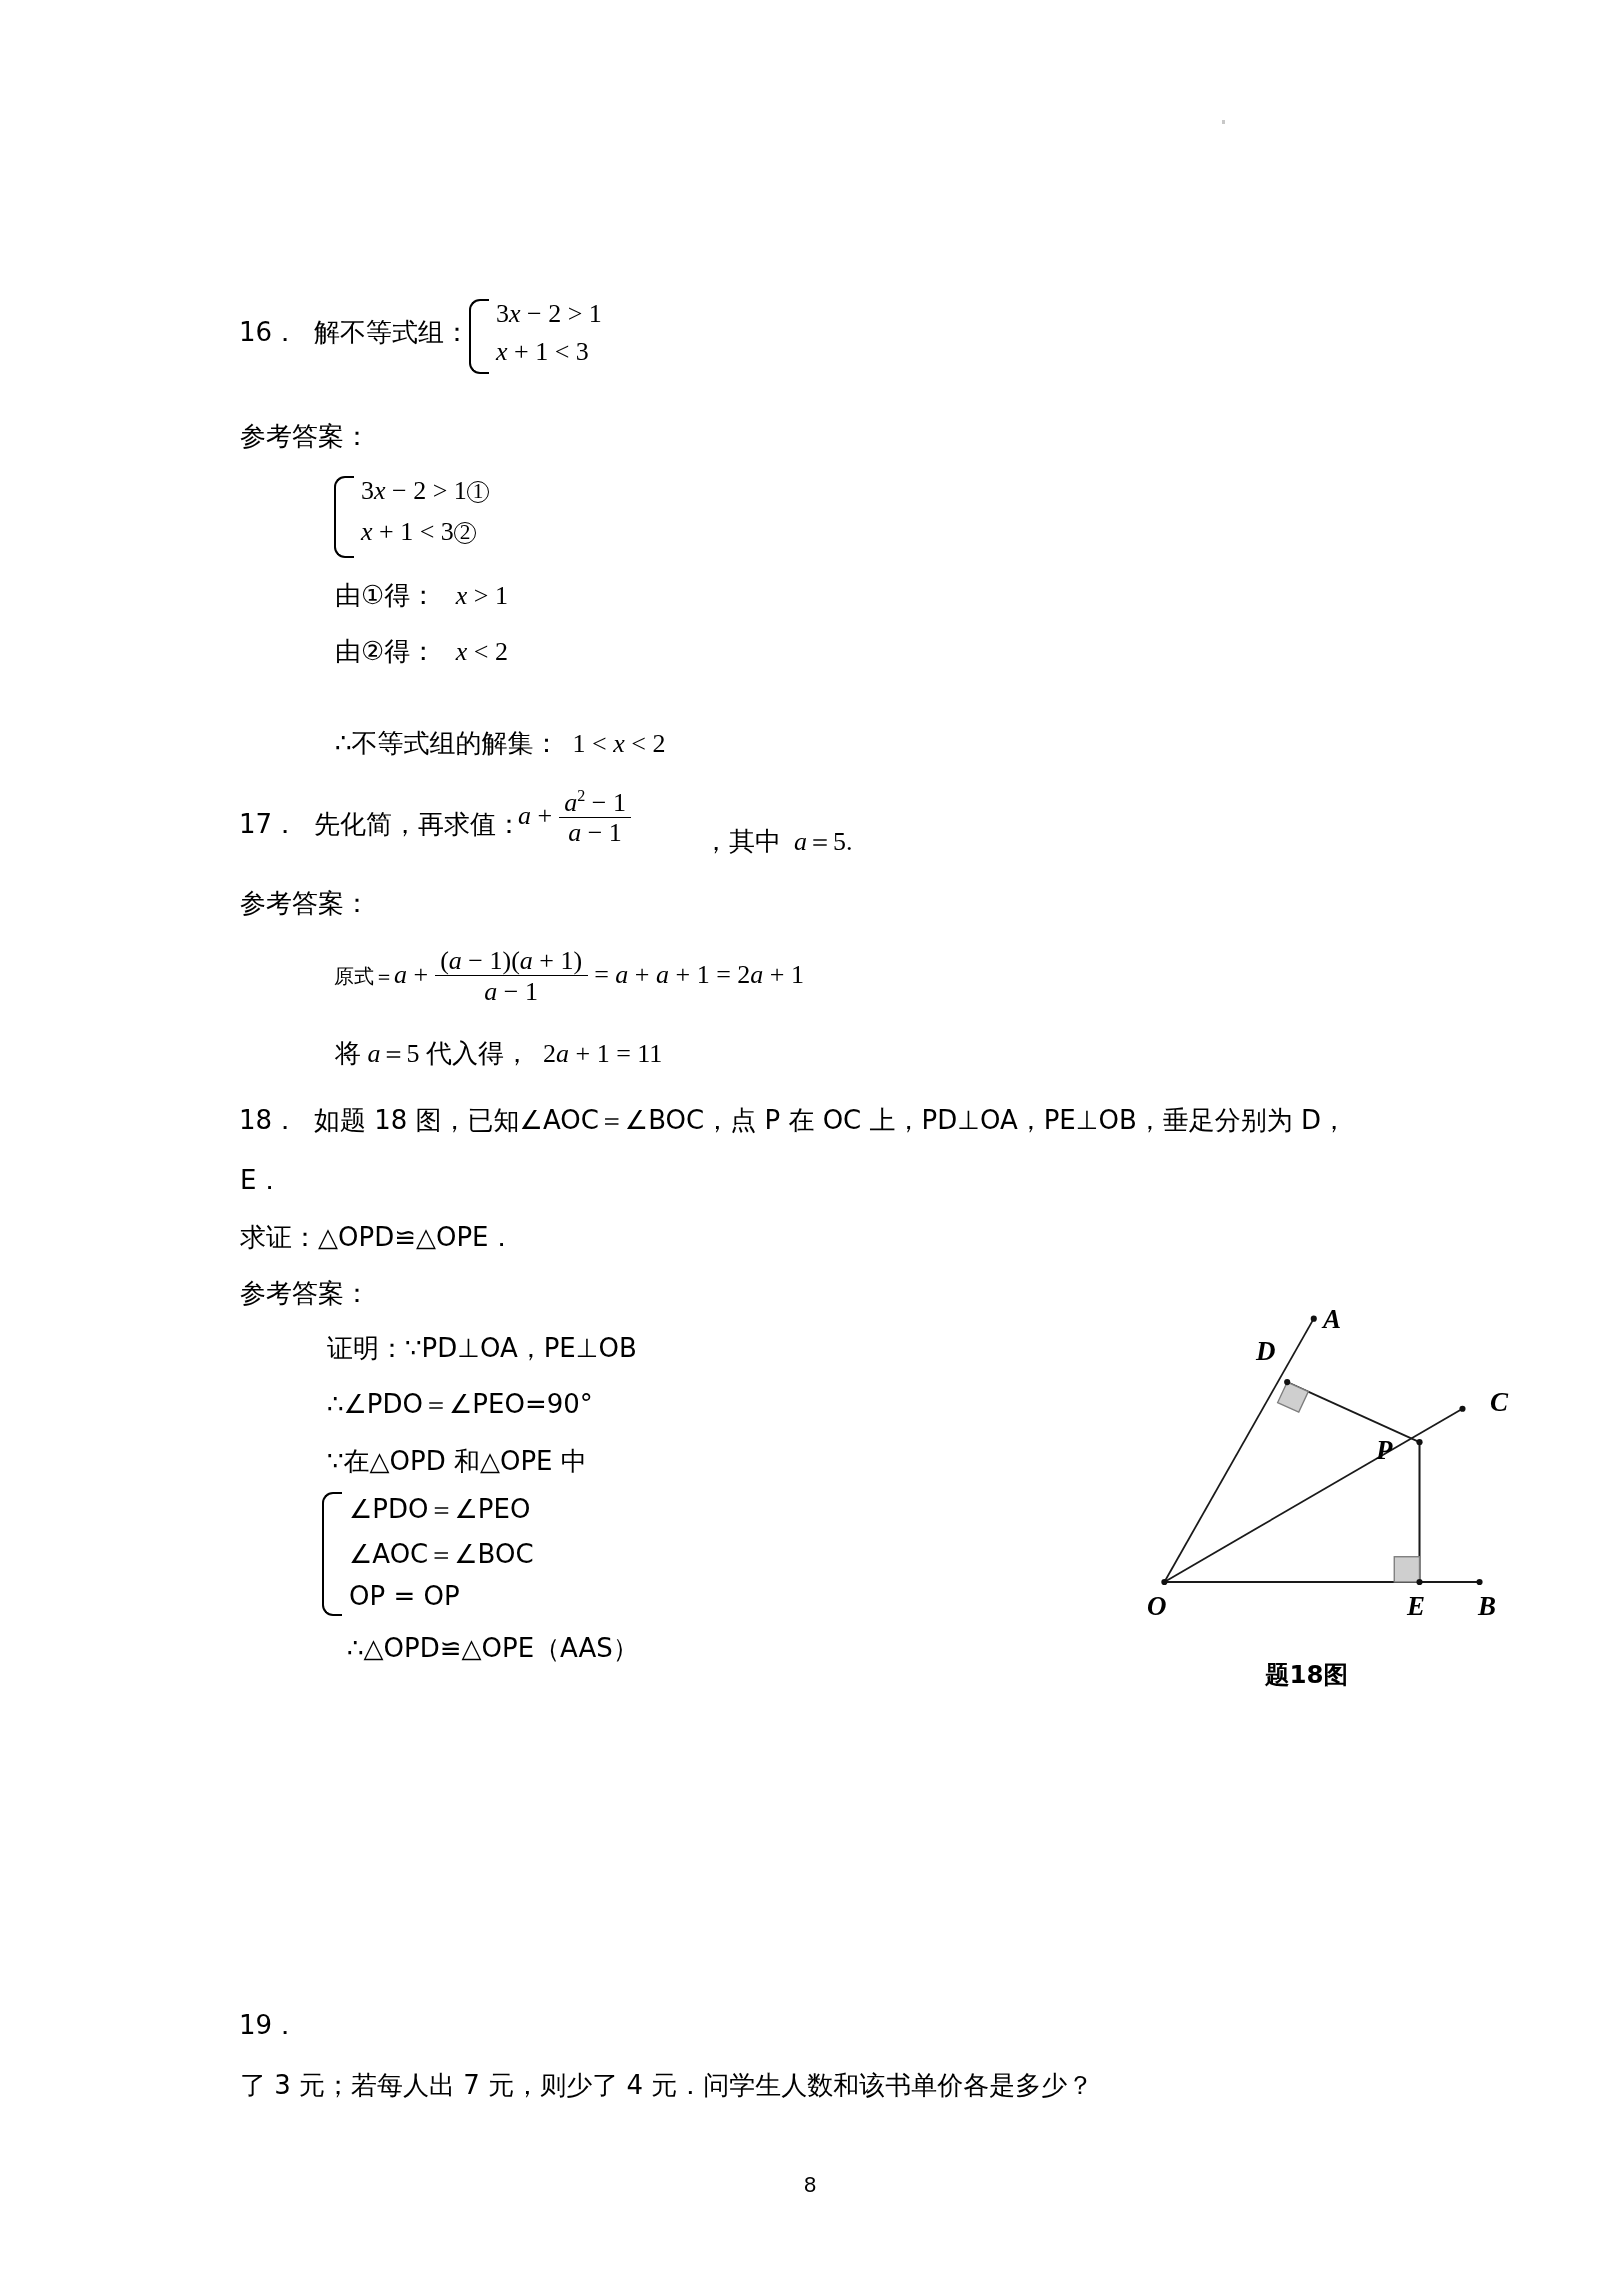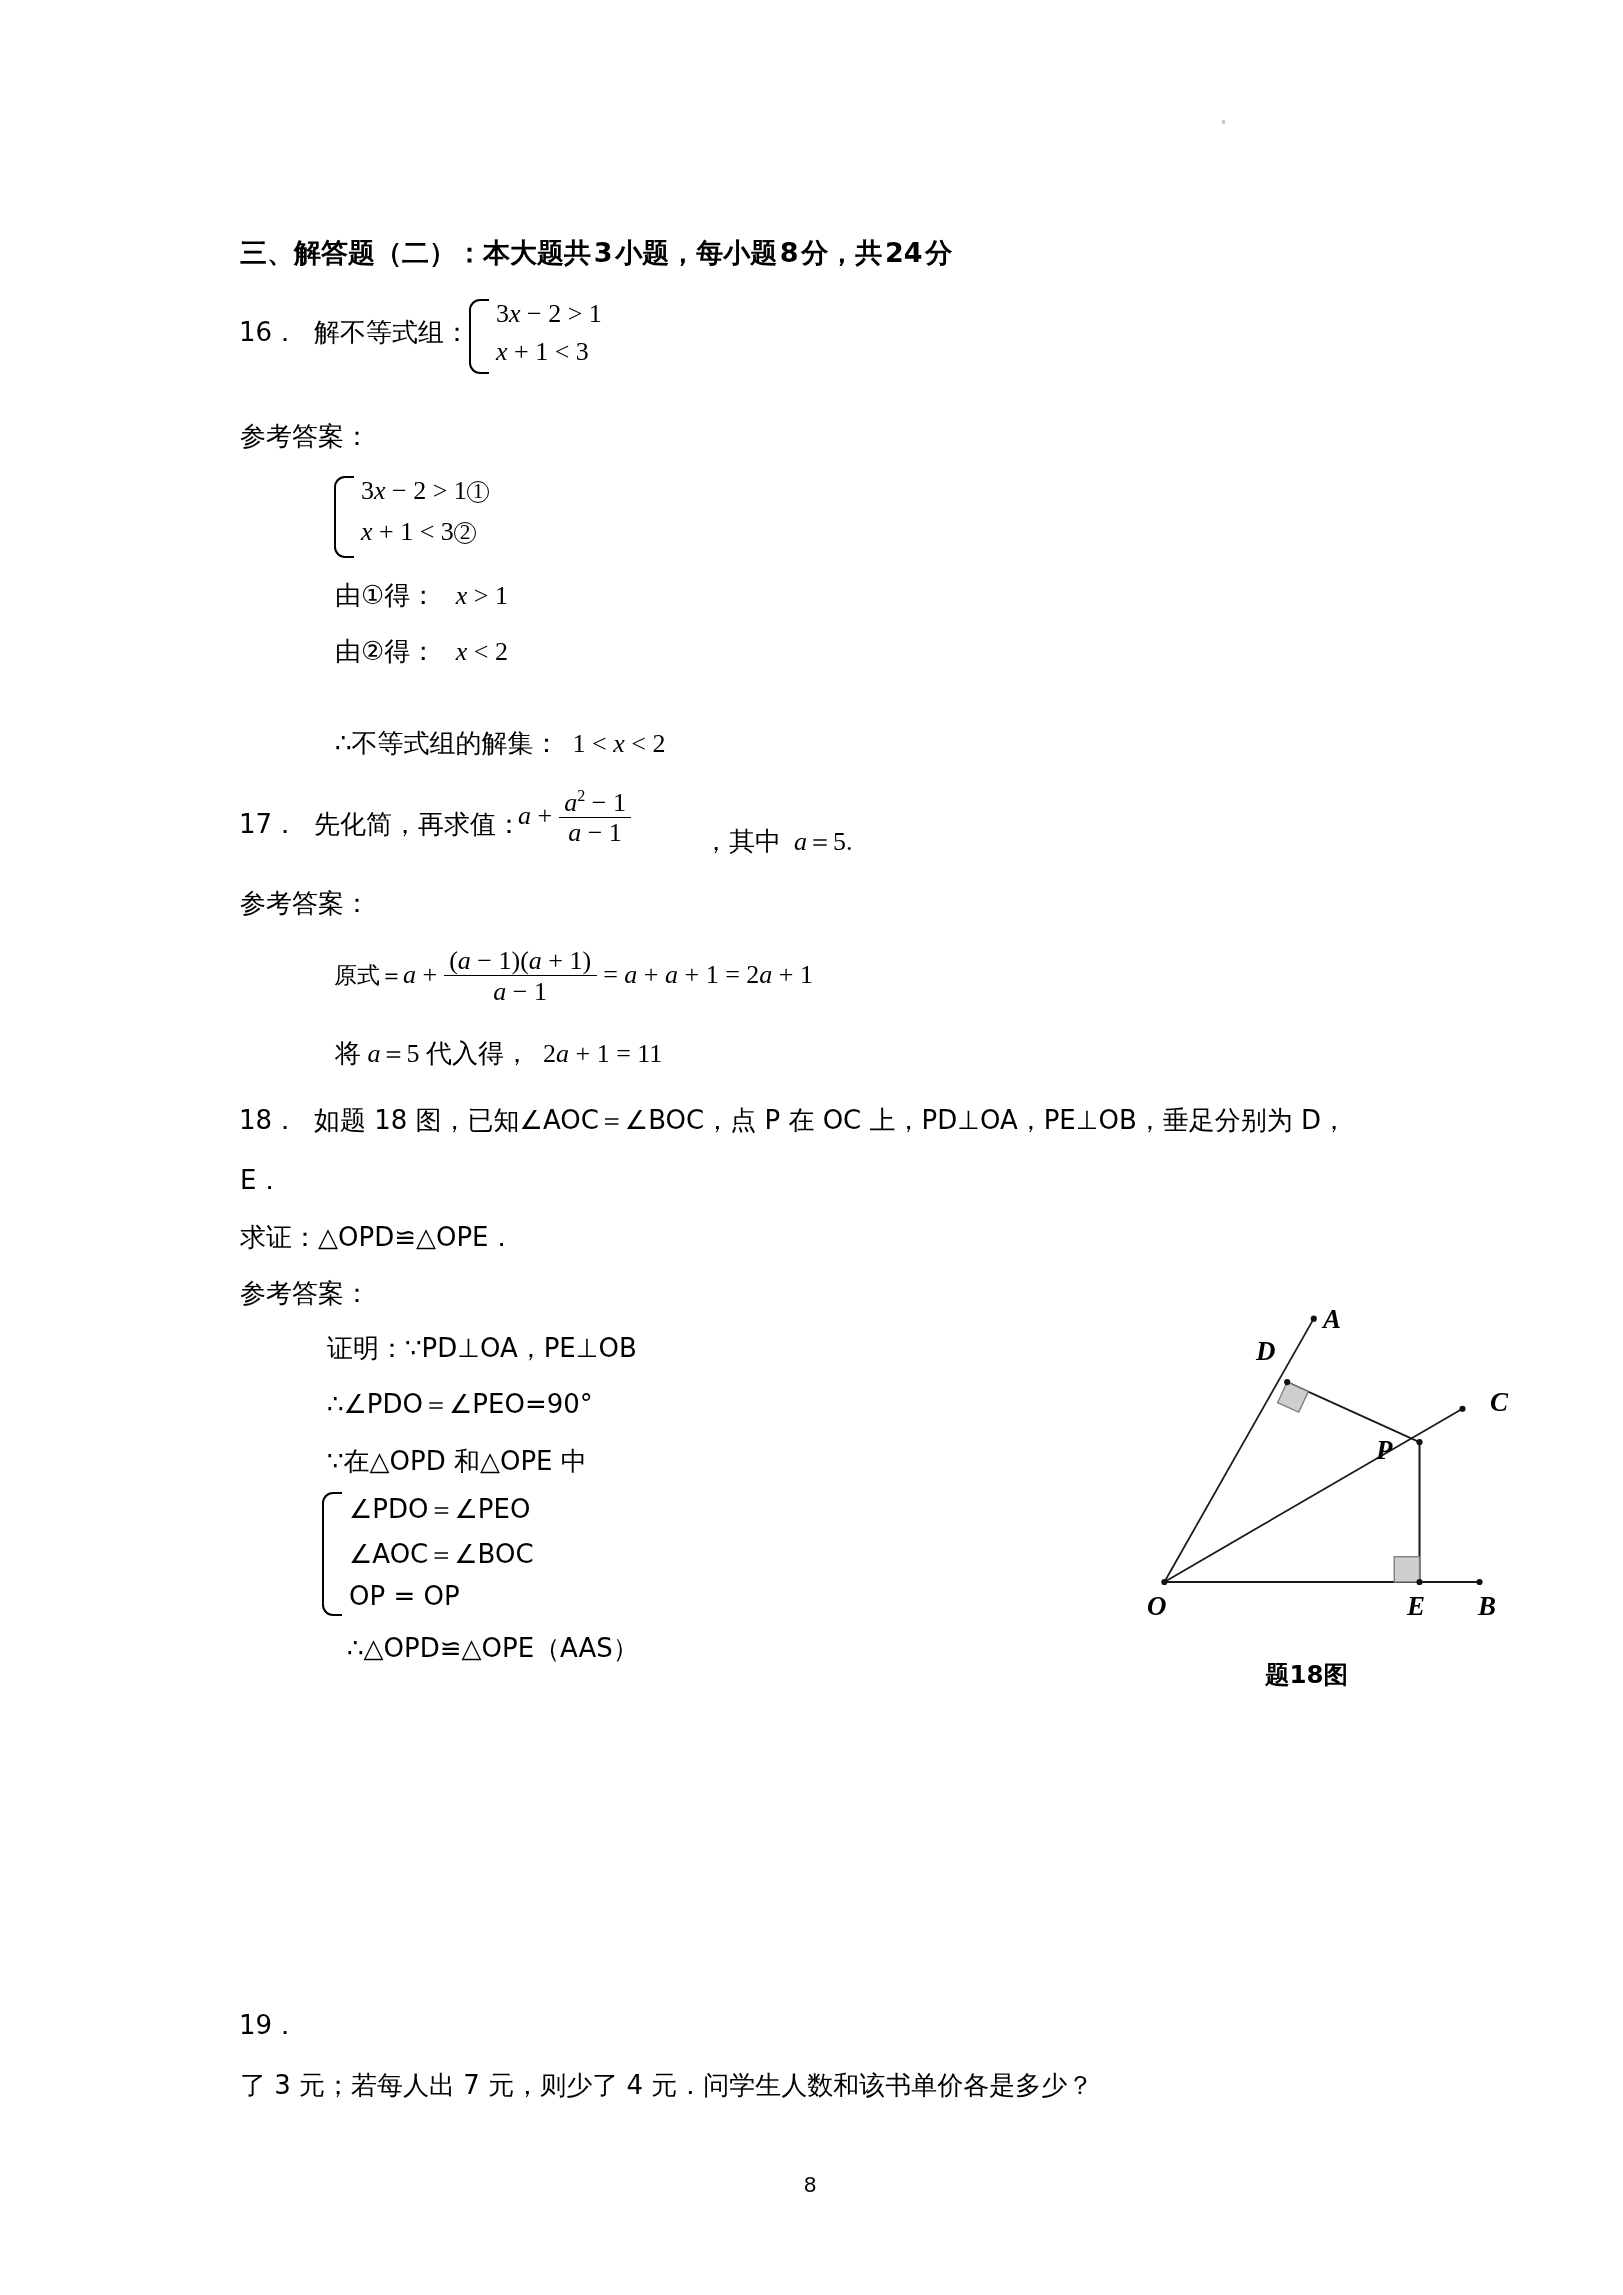--- a/index.html
+++ b/index.html
@@ -50,23 +50,20 @@
   .pageno{position:absolute;font-size:22px;font-family:"Liberation Sans","DejaVu Sans",sans-serif;}
   .speck{position:absolute;width:3.4px;height:4.1px;background:#9a9a9a;opacity:.55;}
 </style>
 </head>
 <body>
 
 <div class="page">
 
   <div class="speck" style="left:1222px;top:120px;"></div>
 
-  <div class="line hdr cn" style="left:240px;top:235px;">
-    <span>三、解答题（二）：本大题共</span><span style="padding:0 2.7px"><b>3</b></span><span>小题，每小题</span><span style="padding:0 2.7px"><b>8</b></span><span>分，共</span><span style="padding:0 2.7px"><b>24</b></span><span>分</span>
-  </div>
 
   <div class="line body-txt" style="left:239px;top:315px;text-align:right;">
     <span class="cn">16．</span>
   </div>
   <div class="line body-txt cn" style="left:314px;top:315px;">
     <span>解不等式组：</span>
   </div>
 
   <div class="line math" style="left:469px;top:299px;">
     <span class="sys" style="height:75px;">
@@ -120,21 +117,21 @@
   <div class="line body-txt" style="left:703px;top:807px;margin-top:17px;">
     <span class="cn">，其中</span>
     <span class="math">&nbsp;<i class="mi">a</i>＝5.</span>
   </div>
 
   <div class="line body-txt cn" style="left:240px;top:886px;">
     <span>参考答案：</span>
   </div>
 
   <div class="line math" style="left:334px;top:948px;">
-    <span class="cn" style="font-size:23px">原式＝</span><i class="mi">a</i>&nbsp;+&nbsp;<span class="frac">
+    <span class="cn" style="font-size:20px">原式＝</span><i class="mi">a</i>&nbsp;+&nbsp;<span class="frac">
       <span class="nu">(<i class="mi">a</i>&nbsp;−&nbsp;1)(<i class="mi">a</i>&nbsp;+&nbsp;1)</span>
       <span class="de"><i class="mi">a</i>&nbsp;−&nbsp;1</span>
     </span>&nbsp;=&nbsp;<i class="mi">a</i>&nbsp;+&nbsp;<i class="mi">a</i>&nbsp;+&nbsp;1&nbsp;=&nbsp;2<i class="mi">a</i>&nbsp;+&nbsp;1
   </div>
 
   <div class="line body-txt" style="left:335px;top:1036px;">
     <span class="cn">将</span><span class="math">&nbsp;<i class="mi">a</i>＝5&nbsp;</span><span class="cn">代入得，</span><span class="math">&nbsp;&nbsp;2<i class="mi">a</i>&nbsp;+&nbsp;1&nbsp;=&nbsp;11</span>
   </div>
 
   <div class="line body-txt" style="left:239px;top:1103px;">

